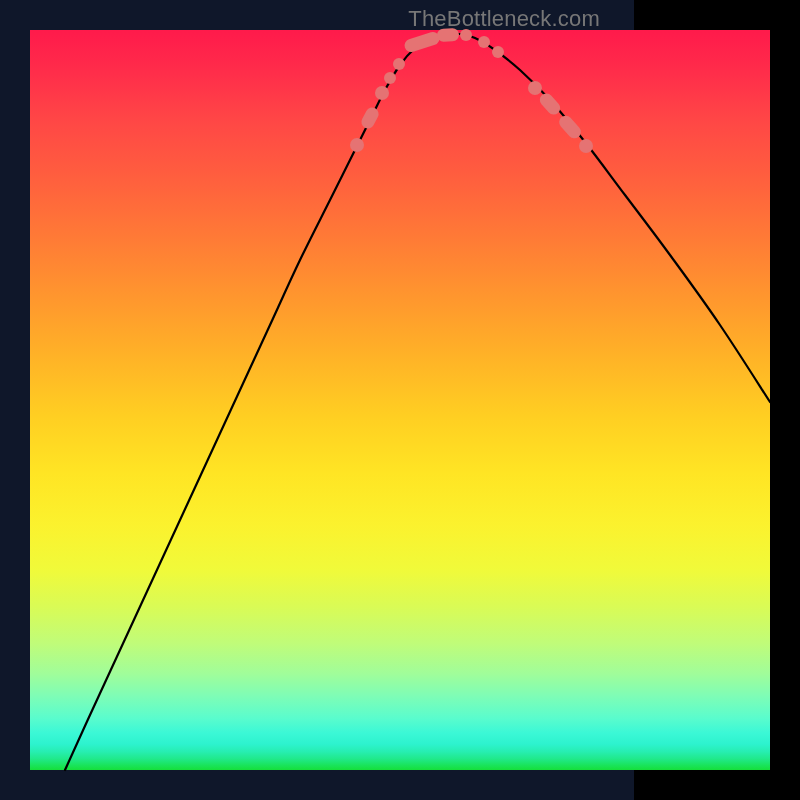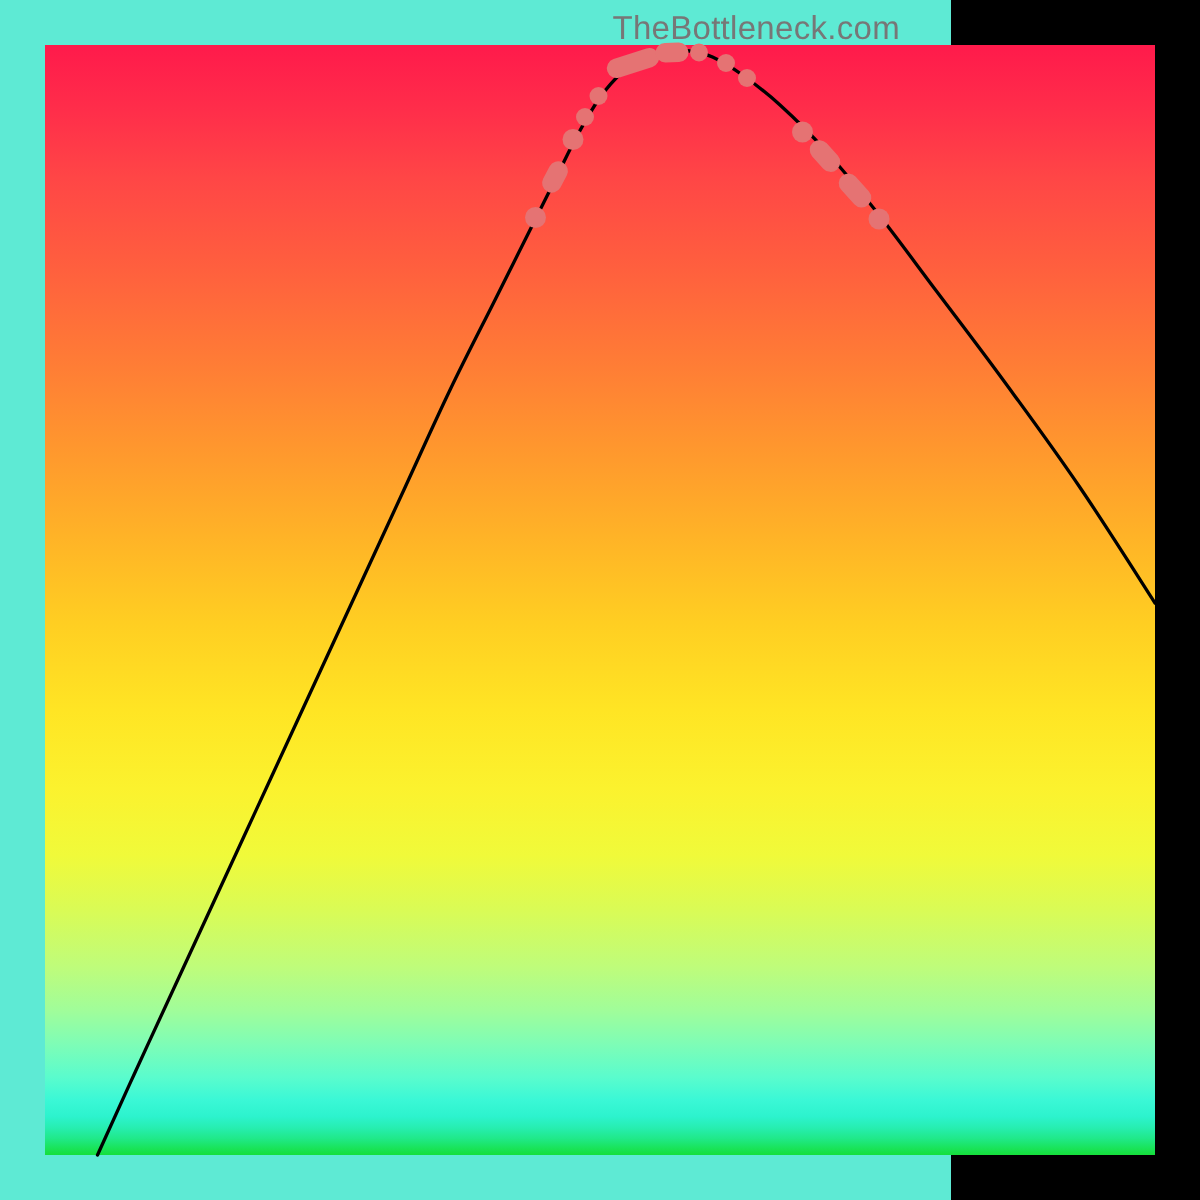--- a/index.html
+++ b/index.html
@@ -8,21 +8,21 @@
     width: 800px;
     height: 800px;
     overflow: hidden;
     font-family: Arial, Helvetica, sans-serif;
     background: #000;
   }
   .frame {
     position: relative;
     width: 634px;
     height: 800px;
-    background: #5eead4;
+    background: #0f172a;
   }
   .plot-area {
     position: absolute;
     left: 30px;
     top: 30px;
     width: 740px;
     height: 740px;
     
     background: linear-gradient(
       to bottom,

